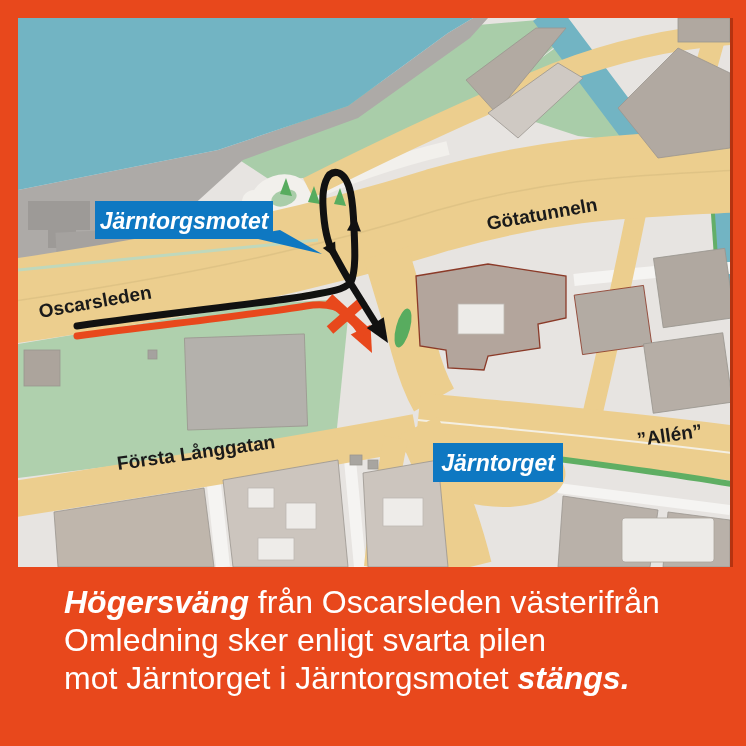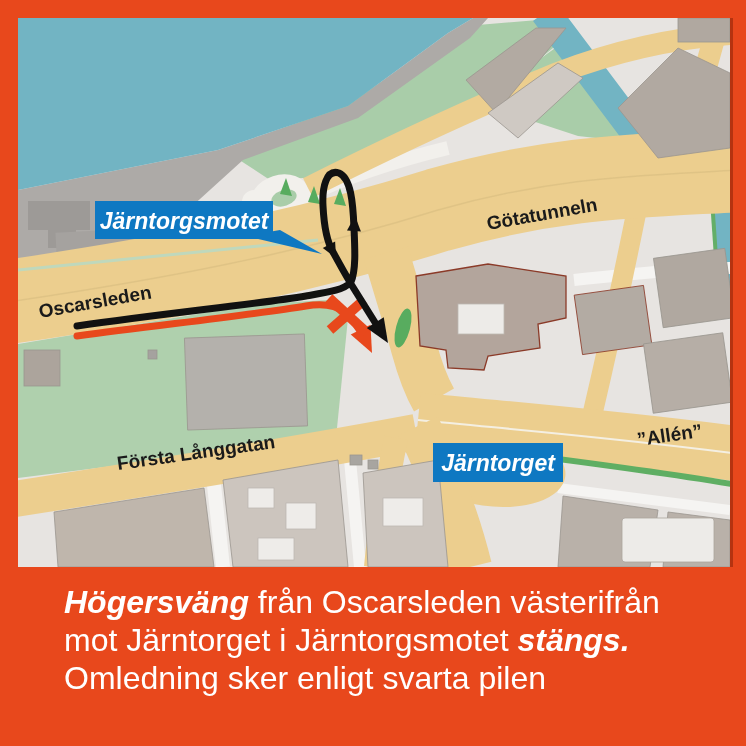--- a/index.html
+++ b/index.html
@@ -163,17 +163,17 @@
       </g>
       <g>
         <rect x="415" y="425" width="130" height="39" class="callout-box"></rect>
         <text x="480" y="453" text-anchor="middle" class="callout-text">Järntorget</text>
       </g>
     </svg>
   </div>
 
   <div class="caption">
     <div><span class="bi">Högersväng</span><span> från Oscarsleden västerifrån</span></div>
+    <div><span>Omledning sker enligt svarta pilen</span></div>
     <div><span>mot Järntorget i Järntorgsmotet </span><span class="bi">stängs.</span></div>
-    <div><span>Omledning sker enligt svarta pilen</span></div>
   </div>
 
 </div>
 
 </body></html>

